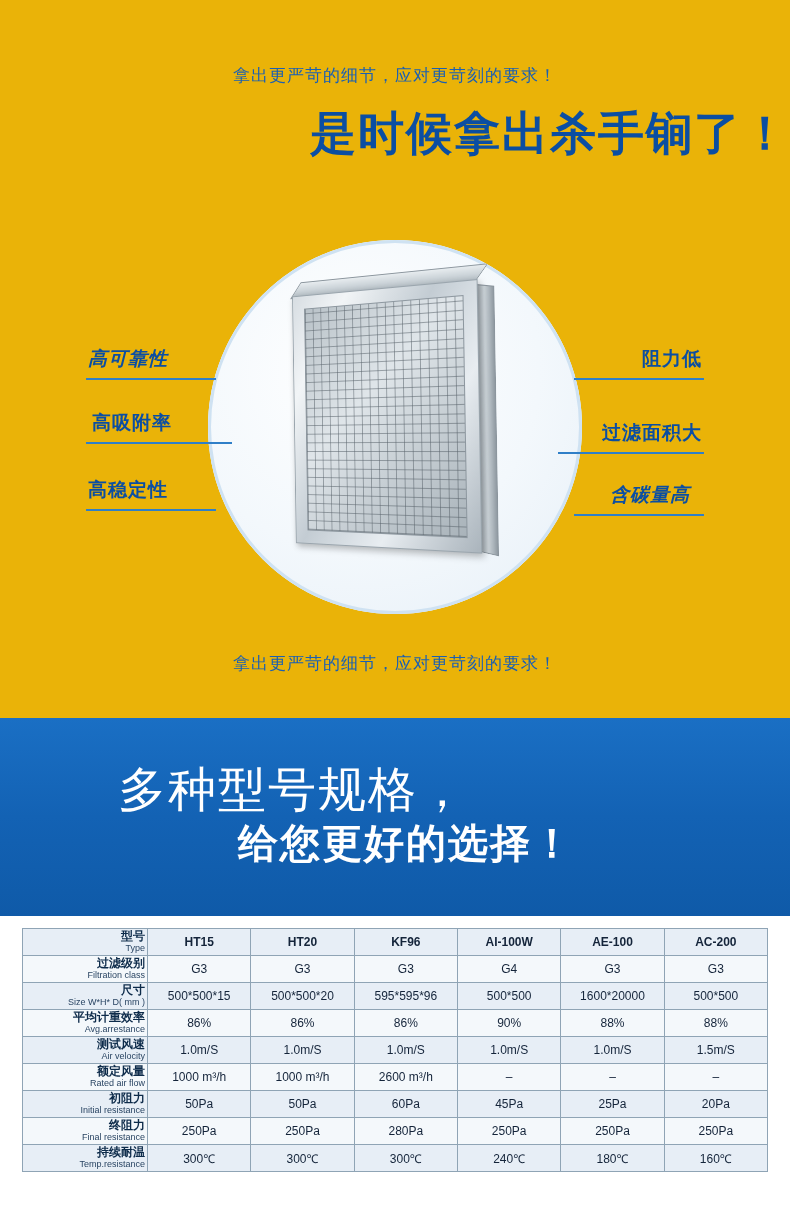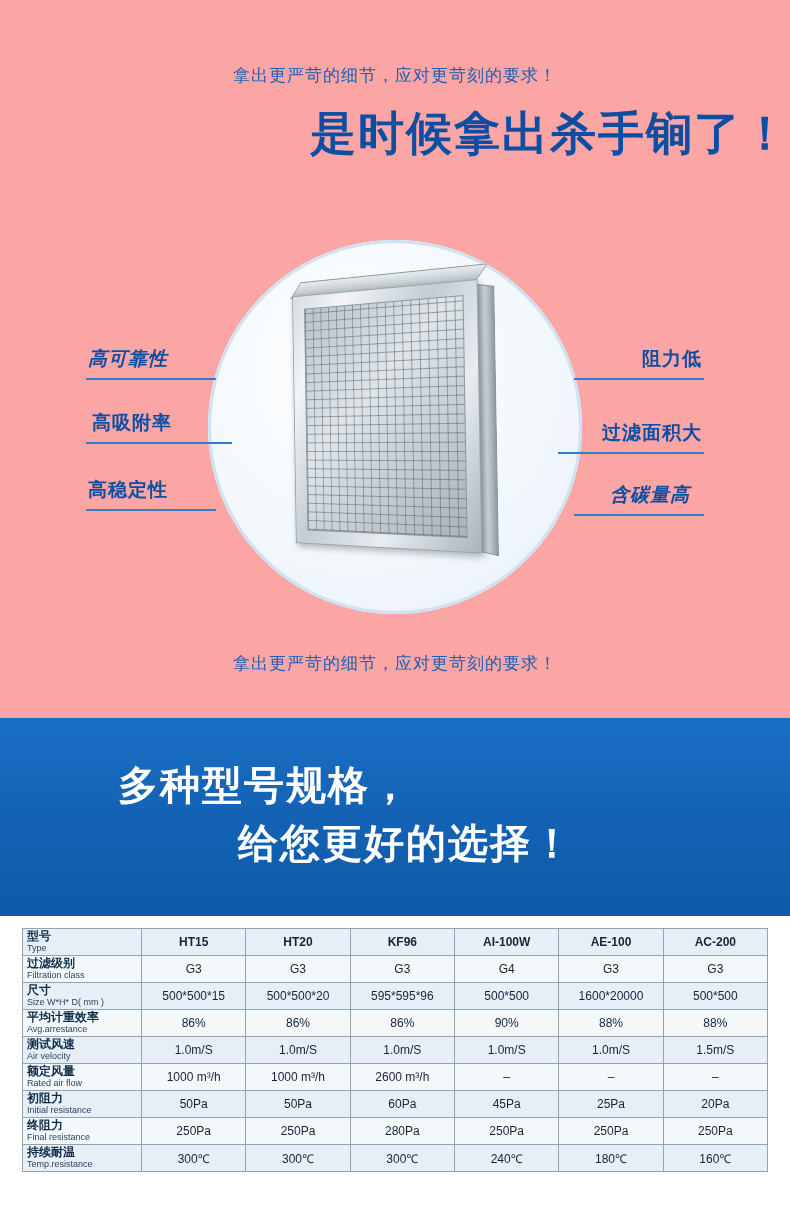--- a/index.html
+++ b/index.html
@@ -17,21 +17,21 @@
     position: relative;
     width: 790px;
     height: 1210px;
   }
 
   
   .hero {
     position: relative;
     width: 790px;
     height: 718px;
-    background: #fca5a5;
+    background: #eab308;
   }
   .hero-subtitle {
     position: absolute;
     top: 64px;
     left: 0;
     width: 790px;
     text-align: center;
     font-size: 17px;
     color: #1a5fb4;
     letter-spacing: 1px;
@@ -151,22 +151,22 @@
     top: 718px;
     left: 0;
     width: 790px;
     height: 198px;
     background: linear-gradient(180deg, #1a6fc4 0%, #1362b4 50%, #0f5aa8 100%);
   }
   .band-line1 {
     position: absolute;
     left: 118px;
     top: 40px;
-    font-size: 40px;
-    font-weight: bold;
+    font-size: 48px;
+    font-weight: normal;
     color: #ffffff;
     letter-spacing: 2px;
   }
   .band-line2 {
     position: absolute;
     left: 238px;
     top: 98px;
     font-size: 40px;
     font-weight: bold;
     color: #ffffff;
@@ -190,22 +190,22 @@
     height: 24px;
     text-align: center;
     font-size: 12px;
     color: #14243a;
     background: #eef3f8;
     padding: 1px 2px;
   }
   table.spec tr:nth-child(odd) td { background: #e7eef6; }
   table.spec tr:nth-child(even) td { background: #f4f8fb; }
   table.spec td.rowhead {
-    text-align: left;
-    padding-left: 4px;
+    text-align: right;
+    padding-left: 10px;
     width: 112px;
     background: #e3ecf5;
   }
   .cn {
     display: block;
     font-size: 12px;
     font-weight: bold;
     color: #0d2b4a;
     line-height: 13px;
   }

